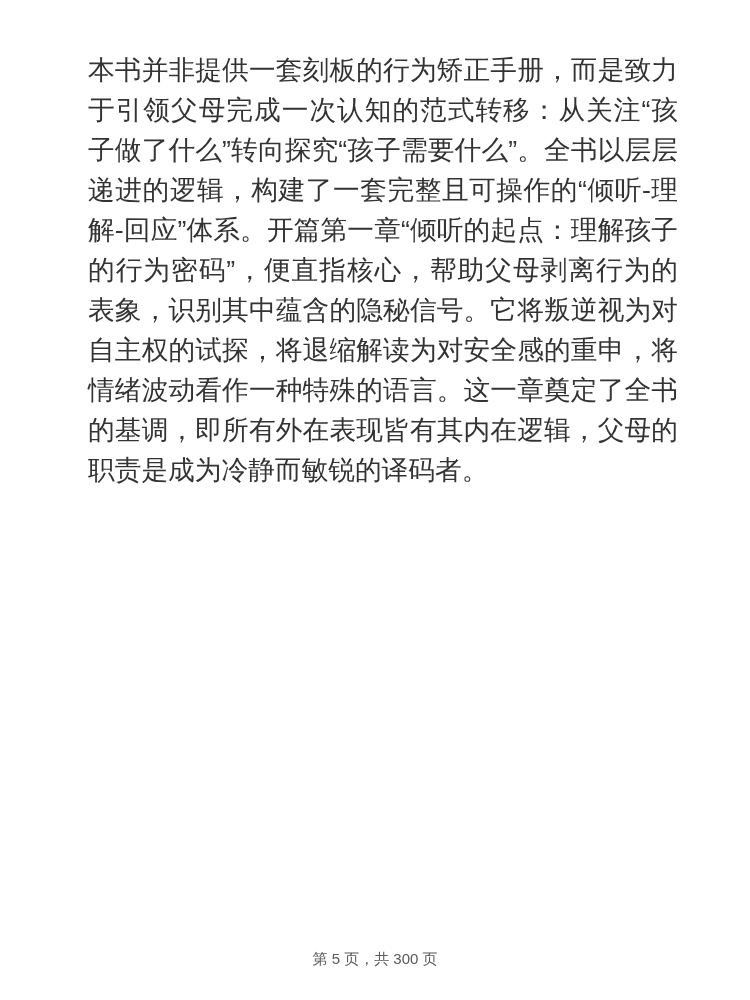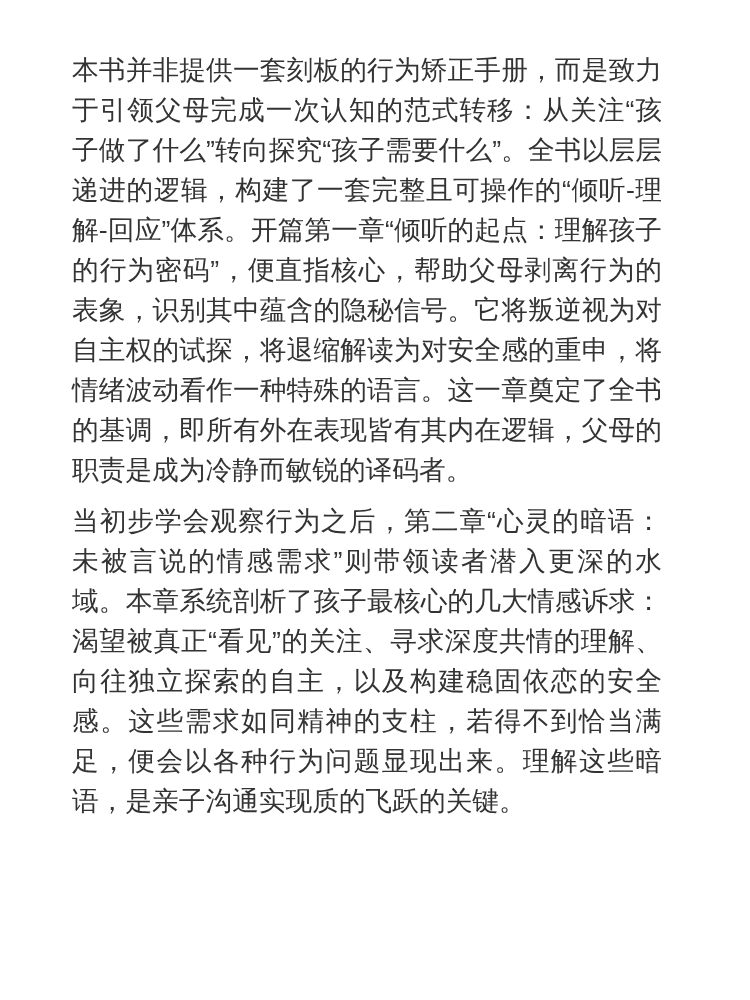--- a/index.html
+++ b/index.html
@@ -11,21 +11,21 @@
     position: relative;
     width: 750px;
     height: 1000px;
     background: #ffffff;
     overflow: hidden;
     font-family: "Liberation Sans", sans-serif;
   }
   .content {
     position: absolute;
     top: 50px;
-    left: 72px;
+    left: 88px;
     width: 590px;
     color: #333333;
     font-size: 26.7px;
     line-height: 40px;
     text-align: justify;
     text-justify: inter-ideograph;
     line-break: strict;
   }
   .content p {
     margin: 0 0 11px 0;
@@ -40,15 +40,15 @@
     line-height: 18px;
     color: #595959;
   }
 </style>
 </head>
 <body>
 
 <div class="page">
   <div class="content">
     <p>本书并非提供一套刻板的行为矫正手册，而是致力于引领父母完成一次认知的范式转移：从关注“孩子做了什么”转向探究“孩子需要什么”。全书以层层递进的逻辑，构建了一套完整且可操作的“倾听-理解-回应”体系。开篇第一章“倾听的起点：理解孩子的行为密码”，便直指核心，帮助父母剥离行为的表象，识别其中蕴含的隐秘信号。它将叛逆视为对自主权的试探，将退缩解读为对安全感的重申，将情绪波动看作一种特殊的语言。这一章奠定了全书的基调，即所有外在表现皆有其内在逻辑，父母的职责是成为冷静而敏锐的译码者。</p>
-    <p>当初步学会观察行为之后，第二章“心灵的暗语：未被言说的情感需求”则带领读者潜入更深的水域。本章系统剖析了孩子最核心的几大情感诉求：渴望被真正“看见”的关注、寻求深度共情的理解、向往独立探索的自主，以及构建稳固依恋的安全感。这些需求如同精神的支柱，若得不到恰当满足，便会以各种行为问题显现出来。理解这些暗语，是亲子沟通实现质的飞跃的关键。</p>
   </div>
+  <div class="footer">第 5 页，共 300 页</div>
 </div>
 
 </body></html>

